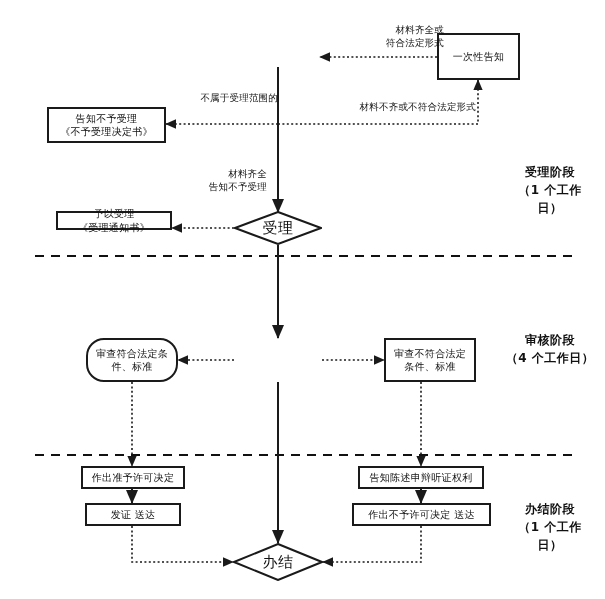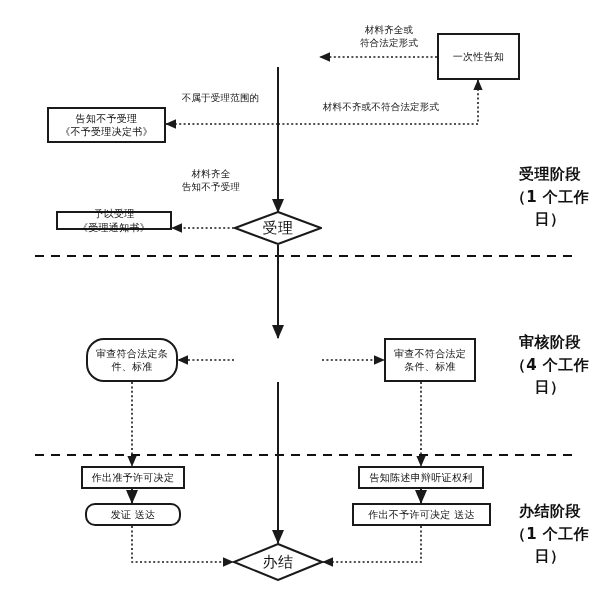--- a/index.html
+++ b/index.html
@@ -56,28 +56,28 @@
     font-size: 15px;
     color: #111111;
     letter-spacing: 0.5px;
     pointer-events: none;
   }
   .edge-label {
     position: absolute;
     font-size: 9.5px;
     line-height: 1.35;
     color: #111111;
-    text-align: center;
+    text-align: right;
     white-space: pre-line;
     letter-spacing: 0.2px;
     z-index: 6;
   }
   .stage-label {
     position: absolute;
-    font-size: 15px;
+    font-size: 12px;
     line-height: 1.5;
     color: #111111;
     text-align: center;
     white-space: pre-line;
     font-weight: bold;
     letter-spacing: 0.5px;
     z-index: 6;
   }
   #lines-layer {
     position: absolute;
@@ -167,21 +167,21 @@
 
   <div class="node" style="left:384px; top:338px; width:92px; height:44px;">
     <span class="node-text">审查不符合法定
 条件、标准</span>
   </div>
 
   <div class="node" style="left:81px; top:466px; width:104px; height:23px;">
     <span class="node-text">作出准予许可决定</span>
   </div>
 
-  <div class="node" style="left:85px; top:503px; width:96px; height:23px;border-radius:10px;">
+  <div class="node" style="left:85px; top:503px; width:96px; height:23px;">
     <span class="node-text">发证  送达</span>
   </div>
 
   <div class="node" style="left:358px; top:466px; width:126px; height:23px;">
     <span class="node-text">告知陈述申辩听证权利</span>
   </div>
 
   <div class="node" style="left:352px; top:503px; width:139px; height:23px;">
     <span class="node-text">作出不予许可决定  送达</span>
   </div>

